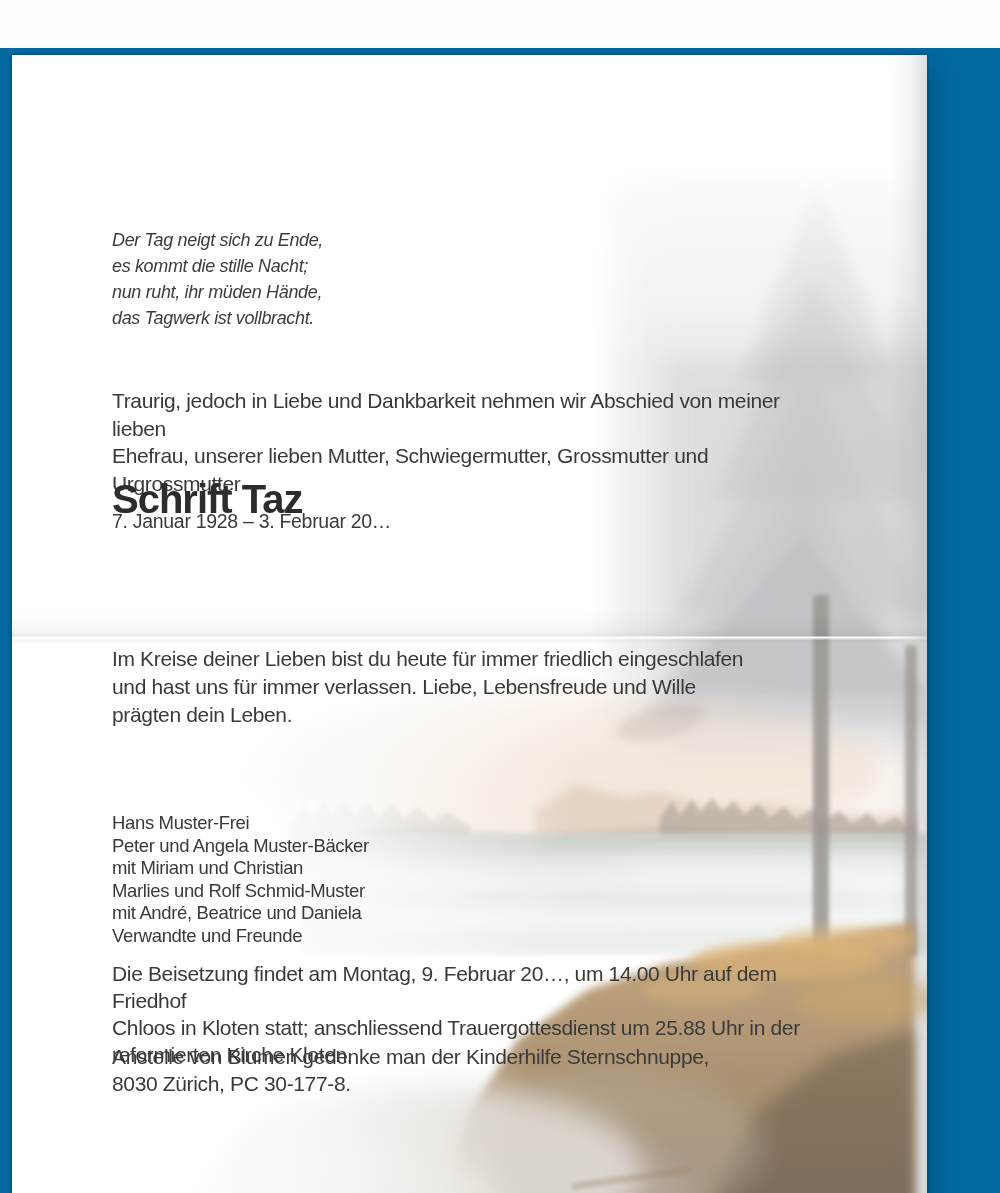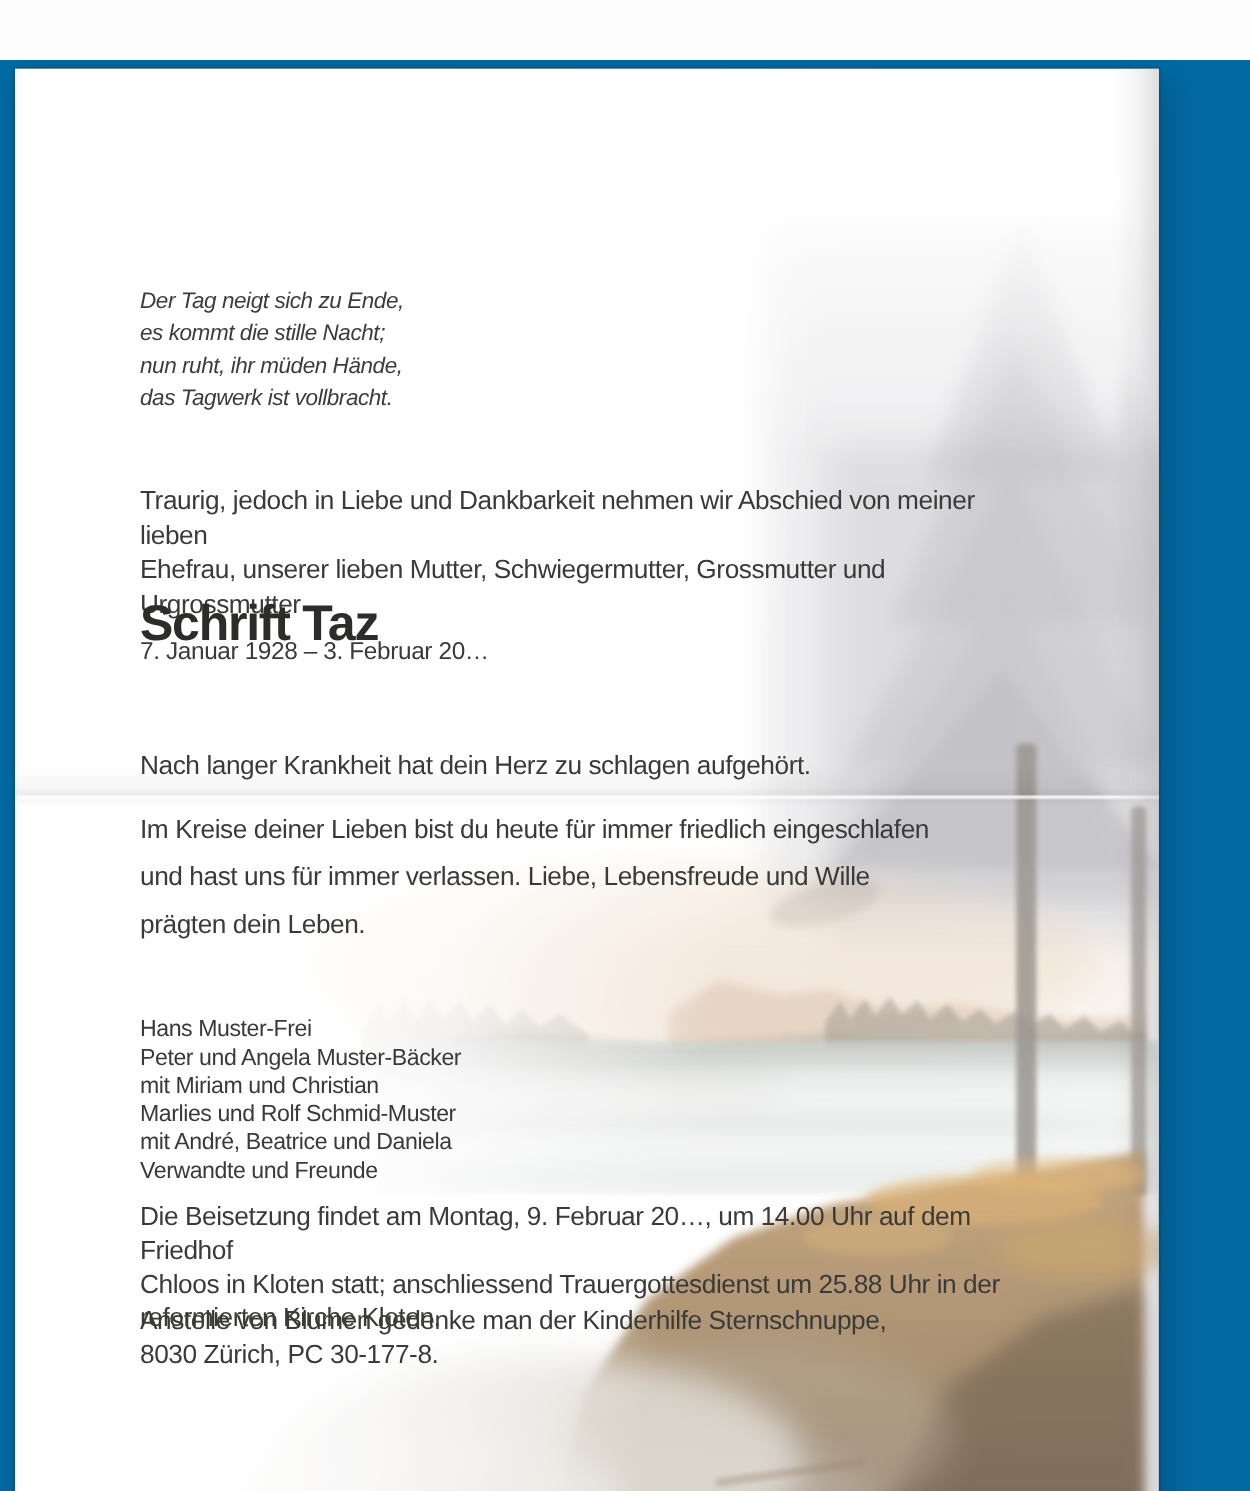--- a/index.html
+++ b/index.html
@@ -20,21 +20,21 @@
   .fold{position:absolute;left:0;top:556px;width:100%;height:34px;
         background:linear-gradient(to bottom,rgba(0,0,0,0) 0%,rgba(0,0,0,.035) 55%,rgba(0,0,0,.075) 72%,rgba(255,255,255,.95) 78%,rgba(0,0,0,.03) 86%,rgba(0,0,0,0) 100%);}
   .txt{position:absolute;left:100px;width:720px;white-space:pre-line;
        color:#3a3a38;font-size:21px;line-height:27px;letter-spacing:-0.35px;}
   .poem{top:172px;font-style:italic;font-size:18px;line-height:26px;color:#3c3c3a;}
   .intro{top:332px;line-height:27.5px;}
   .title{top:420px;width:630px;white-space:nowrap;
          font-size:40px;line-height:48px;font-weight:600;letter-spacing:-1px;color:#2c2c2a;}
   .dates{top:452px;width:630px;text-align:left;font-size:19.5px;line-height:28px;color:#3a3a38;letter-spacing:-0.3px;}
   .death{top:544px;}
-  .farewell{top:590px;line-height:38px;}
+  .farewell{top:590px;line-height:28px;}
   .kabel{top:694px;}
   .mourners{top:757px;font-size:18.5px;line-height:22.6px;}
   .funeral{top:905px;}
   .donation{top:988px;}
   .address{top:1038px;}
 </style>
 </head>
 <body>
 
 <div class="stage">
@@ -127,21 +127,20 @@
     <div class="edge-curl"></div>
 
     <div class="txt poem">Der Tag neigt sich zu Ende,
 es kommt die stille Nacht;
 nun ruht, ihr müden Hände,
 das Tagwerk ist vollbracht.</div>
     <div class="txt intro">Traurig, jedoch in Liebe und Dankbarkeit nehmen wir Abschied von meiner lieben
 Ehefrau, unserer lieben Mutter, Schwiegermutter, Grossmutter und Urgrossmutter</div>
     <div class="txt title">Schrift Taz</div>
     <div class="txt dates">7. Januar 1928 – 3. Februar 20…</div>
-    <div class="txt death">Nach langer Krankheit hat dein Herz zu schlagen aufgehört.</div>
     <div class="txt farewell">Im Kreise deiner Lieben bist du heute für immer friedlich eingeschlafen
 und hast uns für immer verlassen. Liebe, Lebensfreude und Wille
 prägten dein Leben.</div>
     <div class="txt mourners">Hans Muster-Frei
 Peter und Angela Muster-Bäcker
 mit Miriam und Christian
 Marlies und Rolf Schmid-Muster
 mit André, Beatrice und Daniela
 Verwandte und Freunde</div>
     <div class="txt funeral">Die Beisetzung findet am Montag, 9. Februar 20…, um 14.00 Uhr auf dem Friedhof

